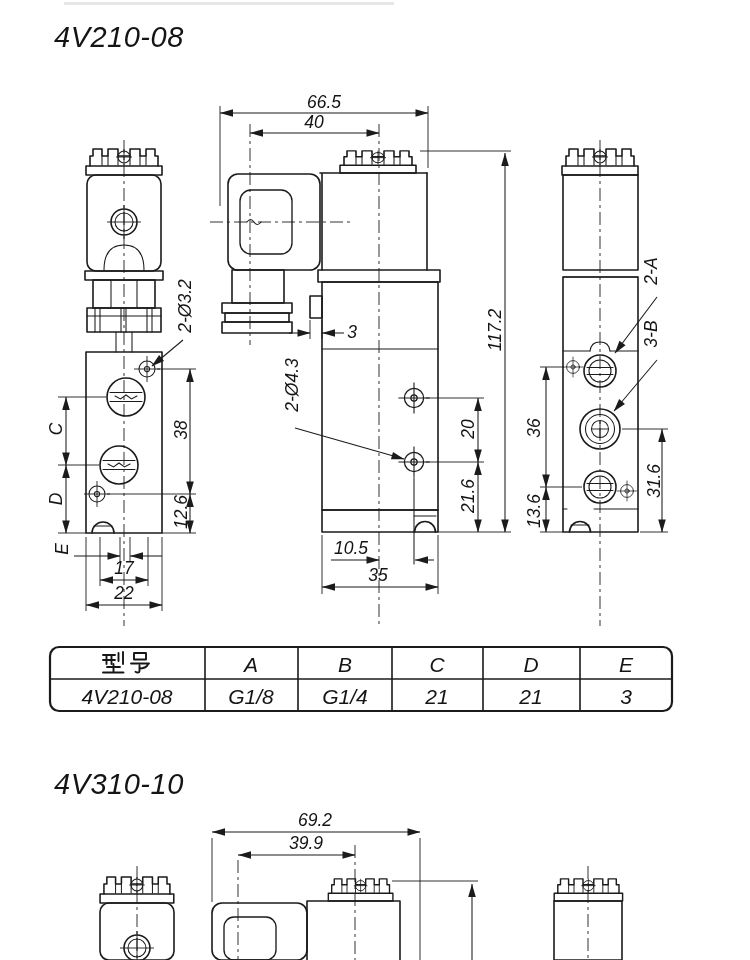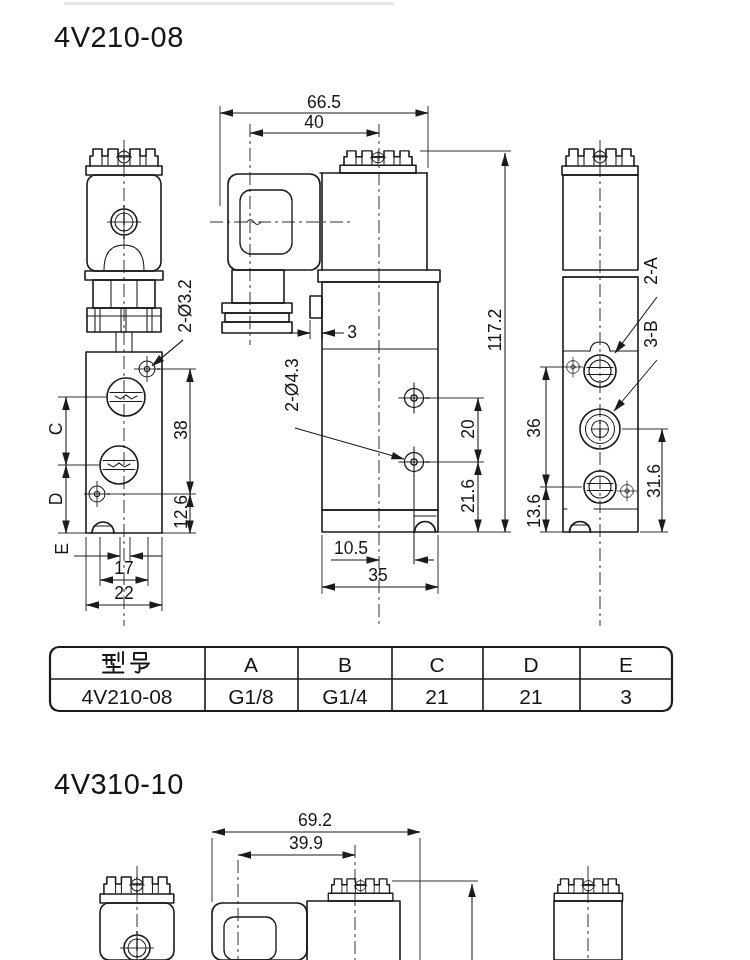--- a/index.html
+++ b/index.html
@@ -1,17 +1,17 @@
 <!DOCTYPE html>
 <html><head>
 <meta charset="utf-8">
 <style>
   html,body{margin:0;padding:0;}
   .page{position:relative;width:750px;height:960px;background:#ffffff;overflow:hidden;
-        font-family:"Liberation Sans",sans-serif;}
+        font-family:"Liberation Sans",sans-serif;font-style:italic;}
   svg{display:block;}
   svg text{font-family:"Liberation Sans",sans-serif;fill:#141414;}
   .ol{fill:none;stroke:#1b1b1b;stroke-width:1.6;stroke-linejoin:round;stroke-linecap:round;}
   .th{fill:none;stroke:#1b1b1b;stroke-width:1.05;stroke-linecap:round;}
   .xt{fill:none;stroke:#1b1b1b;stroke-width:0.9;}
   .dm{fill:none;stroke:#1b1b1b;stroke-width:1.05;}
   .cl{fill:none;stroke:#1b1b1b;stroke-width:0.9;stroke-dasharray:13 4 3 4;}
   .dt{font-size:17.5px;text-anchor:middle;}
   .tb{font-size:21px;text-anchor:middle;}
   .tt{font-size:29px;letter-spacing:0.5px;}

